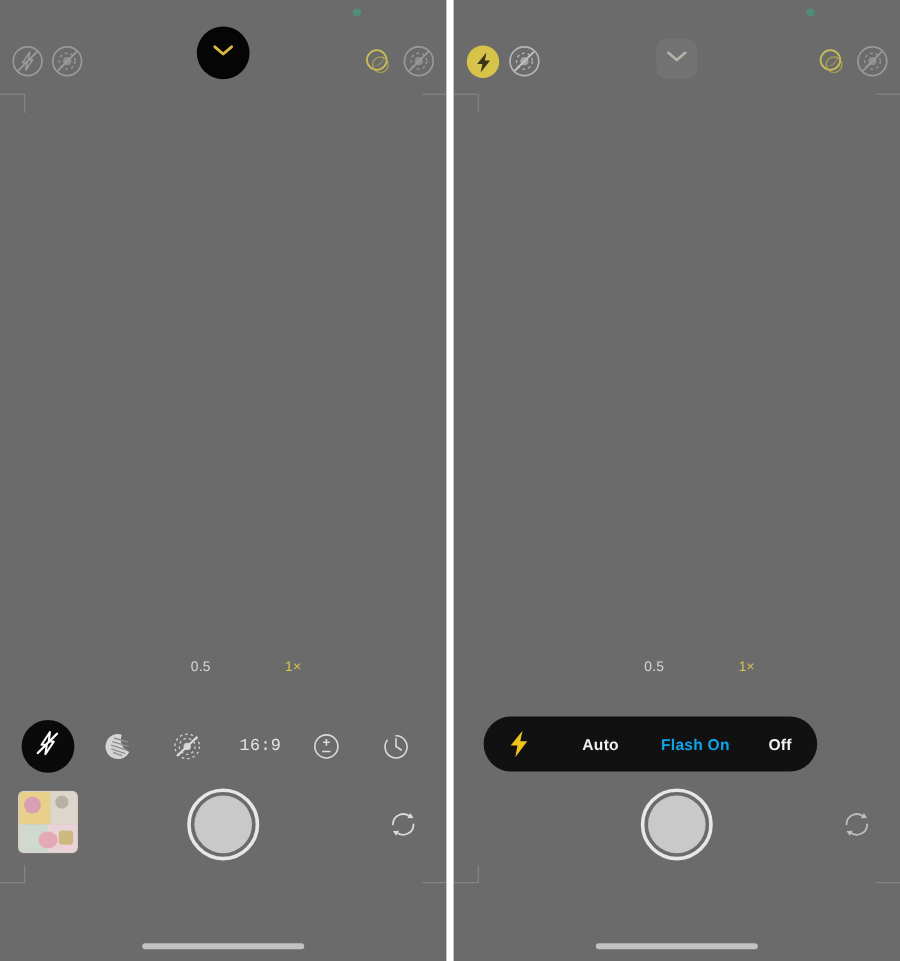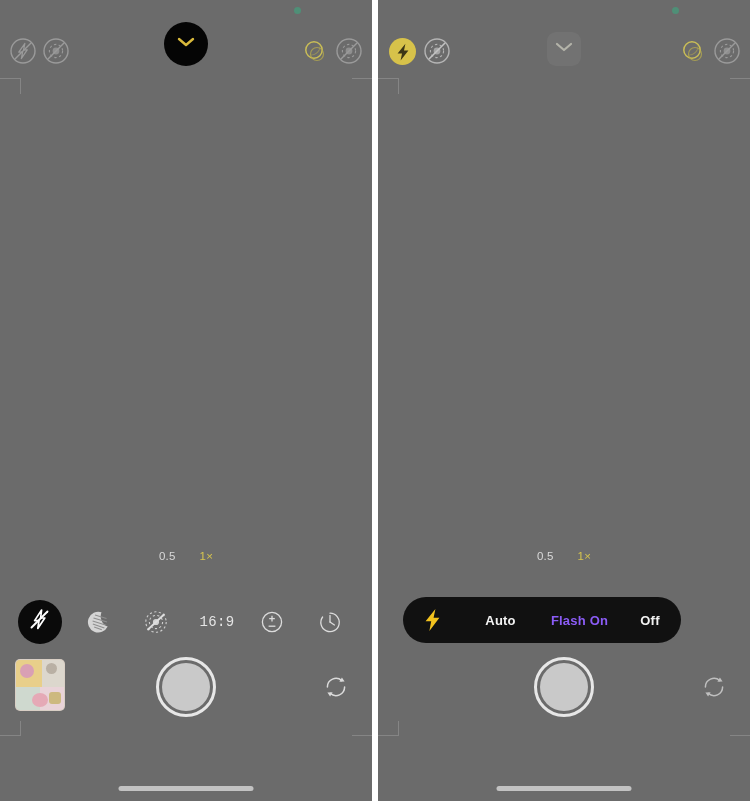--- a/index.html
+++ b/index.html
@@ -110,20 +110,21 @@
     justify-content: center;
     gap: 16px;
     height: 20px;
   }
   .zoom-chip {
     font-size: 11.5px;
     letter-spacing: 0.2px;
     color: #d9d9d9;
     padding: 1px 4px;
     border-radius: 9px;
+    margin-left: 38px;
   }
   .zoom-chip.active { color: #d6c44e; }
 
   
   .ctrlrow {
     position: absolute;
     left: 0; right: 0;
     top: 600px;
     height: 44px;
   }
@@ -165,21 +166,21 @@
     justify-content: center;
   }
   .fm-opt {
     font-size: 13px;
     font-weight: bold;
     color: #f2f2f2;
     flex: 1;
     text-align: center;
     letter-spacing: 0.2px;
   }
-  .fm-opt.selected { color: #8b5cf6; }
+  .fm-opt.selected { color: #0ea5e9; }
   .fm-opt.last { flex: 0 0 62px; }
 
   
   .bottombar {
     position: absolute;
     left: 0; right: 0;
     top: 655px;
     height: 68px;
   }
   .thumb {

